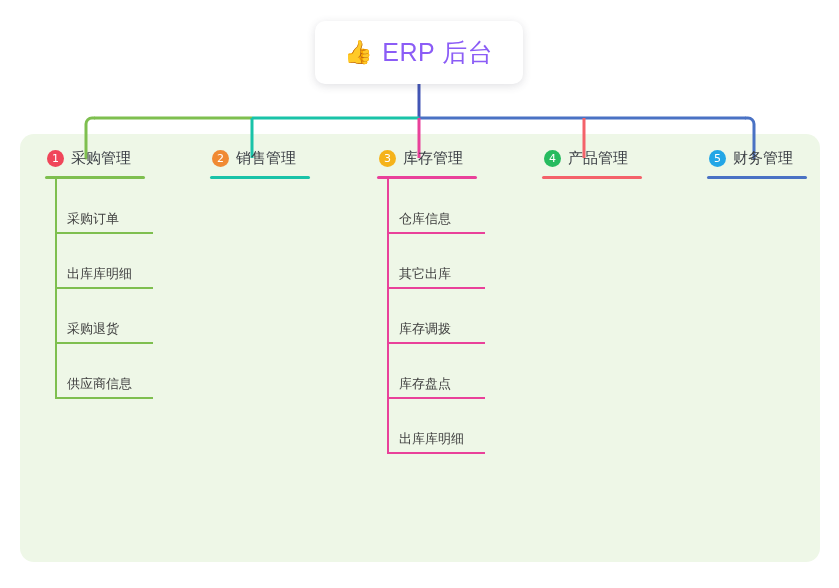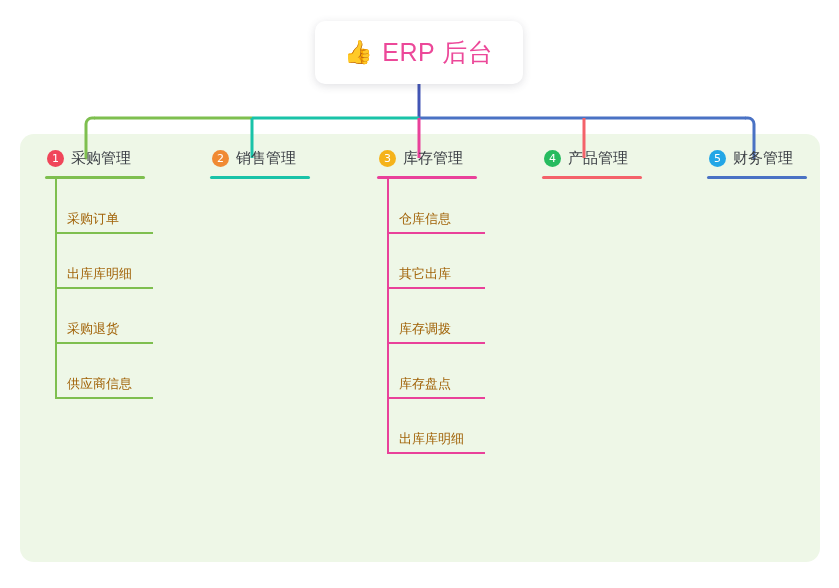--- a/index.html
+++ b/index.html
@@ -46,21 +46,21 @@
     justify-content: center;
     gap: 9px;
   }
   .root-emoji {
     font-size: 23px;
     line-height: 1;
     color: #f4b63f;
   }
   .root-title {
     font-size: 25px;
-    color: #ec4899;
+    color: #8b5cf6;
     letter-spacing: 0.5px;
     white-space: nowrap;
   }
 
   
   .wires {
     position: absolute;
     left: 0;
     top: 0;
     width: 839px;
@@ -117,21 +117,21 @@
   .leaf {
     position: relative;
     height: 55px;
     box-sizing: border-box;
     display: flex;
     align-items: flex-end;
     padding-left: 22px;
   }
   .leaf-text {
     font-size: 13px;
-    color: #a16207;
+    color: #404040;
     white-space: nowrap;
     padding-bottom: 6px;
   }
   .leaf-rule {
     position: absolute;
     left: 10px;
     bottom: 0;
     height: 1.6px;
     width: 98px;
   }

